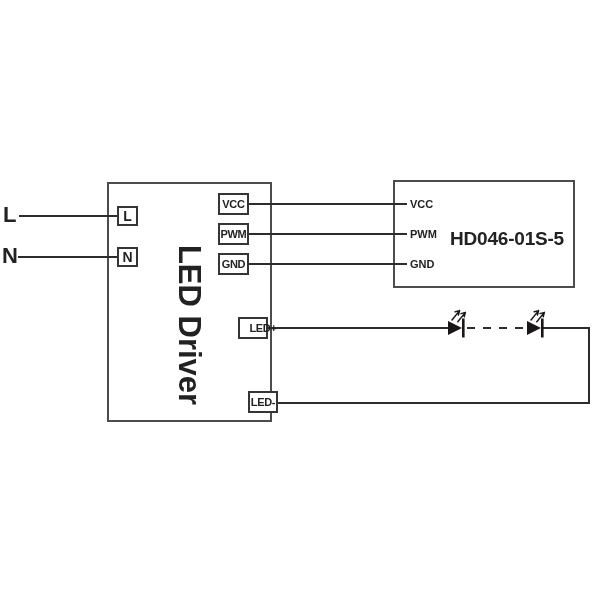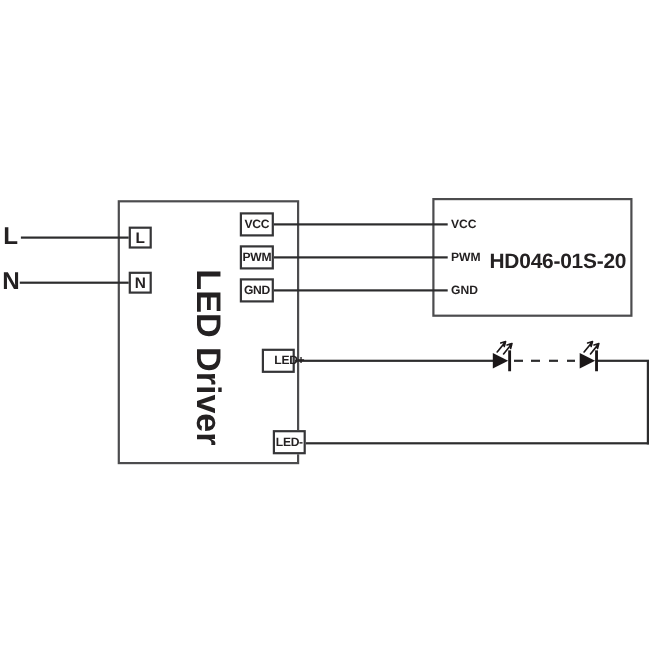--- a/index.html
+++ b/index.html
@@ -133,21 +133,21 @@
   <div class="term small" style="left:238px; top:317px; width:30px; height:22px;padding-left:20px;">
       <span>LED+</span>
     </div>
   <div class="term small" style="left:248px; top:391px; width:30px; height:22px;">
       <span>LED-</span>
     </div>
 
   <div class="pin-label" style="top:197px;">VCC</div>
   <div class="pin-label" style="top:227px;">PWM</div>
   <div class="pin-label" style="top:257px;">GND</div>
-  <div class="part-number">HD046-01S-20</div>
+  <div class="part-number">HD046-01S-5</div>
 
   <svg class="led-svg" style="left:444px; top:300px;" width="40" height="40" viewBox="0 0 40 40">
     <polygon points="4,21 4,35 18,28" fill="#1b1718"></polygon>
     <rect x="18" y="18.5" width="2.6" height="19" fill="#1b1718"></rect>
     <path d="M8,20 L15.6,10.6 M15.6,10.6 L11.2,11.8 M15.6,10.6 L14.4,15" stroke="#1b1718" stroke-width="1.5" fill="none" stroke-linecap="round"></path>
     <path d="M13.8,21.8 L21.4,12.4 M21.4,12.4 L17,13.6 M21.4,12.4 L20.2,16.8" stroke="#1b1718" stroke-width="1.5" fill="none" stroke-linecap="round"></path>
   </svg>
 
   <svg class="led-svg" style="left:523px; top:300px;" width="40" height="40" viewBox="0 0 40 40">
     <polygon points="4,21 4,35 18,28" fill="#1b1718"></polygon>

